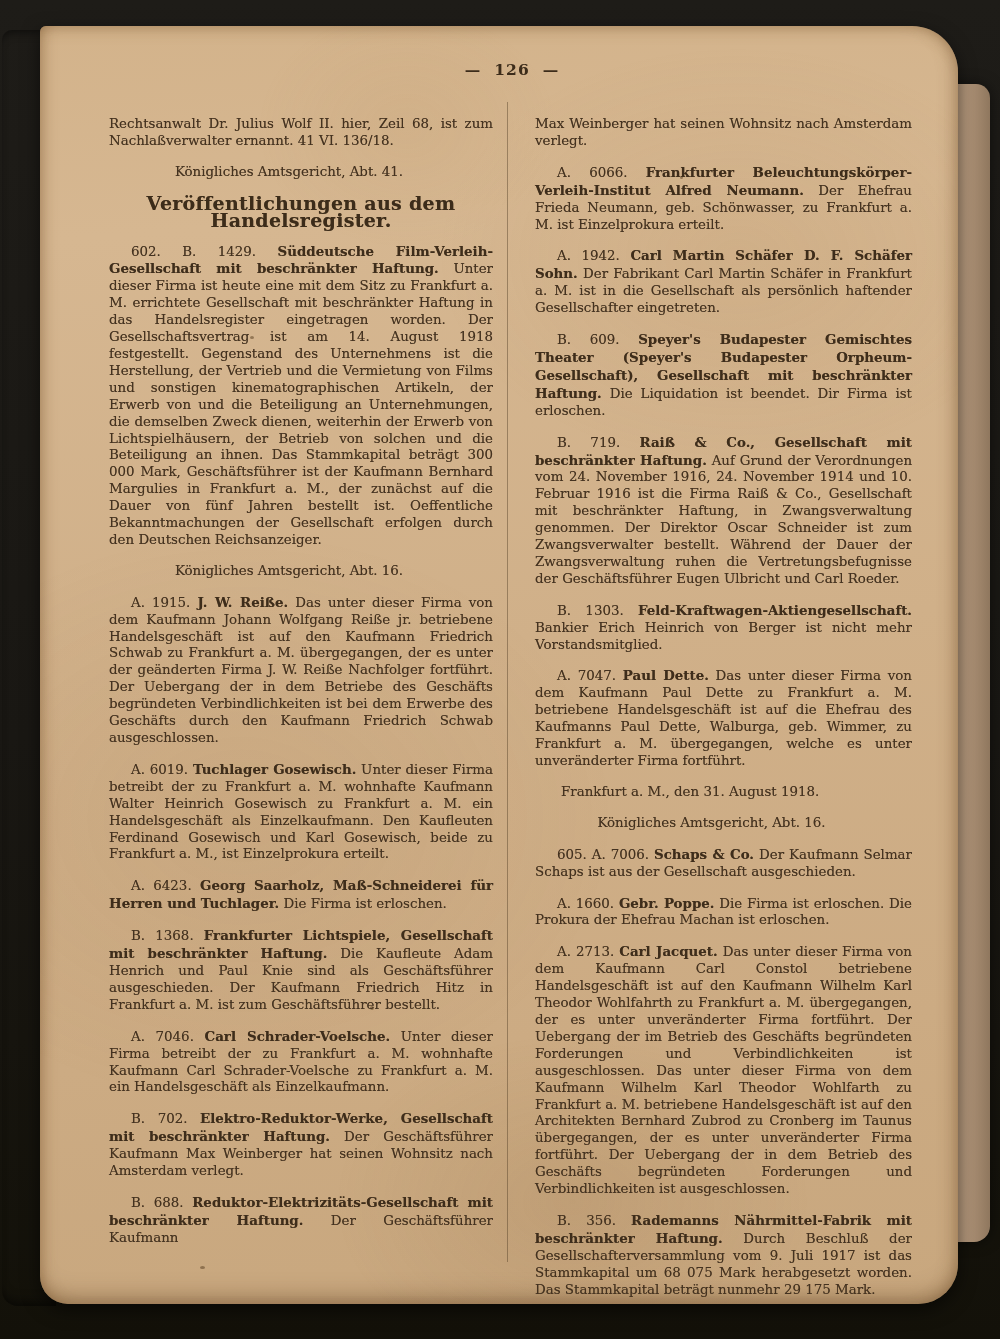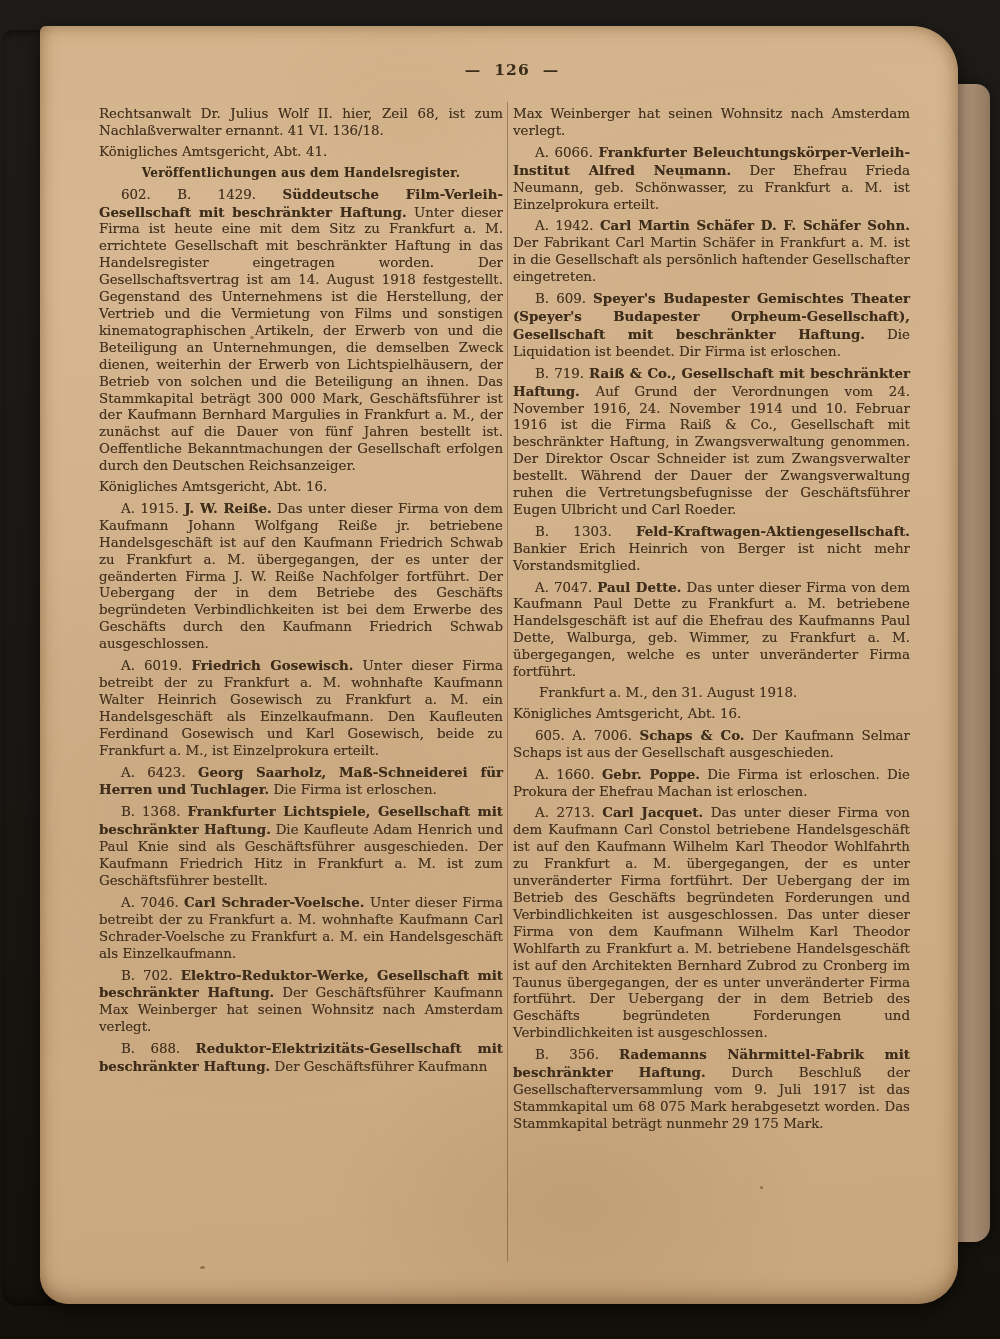--- a/index.html
+++ b/index.html
@@ -62,29 +62,29 @@
     display:flex;
     color:#443220;
     font-size:13.4px;line-height:16.9px;
     text-align:justify;
     text-shadow:0 0 .5px rgba(66,48,26,.55);
   }
   .col{width:412px;}
   .col.right{
     width:405px;
     border-left:1px solid rgba(74,54,32,.42);
-    padding-left:1px;
+    padding-left:13px;
   }
-  .col p,.col h2{margin:4px;}
+  .col p,.col h2{margin:14px;}
   .para{text-indent:22px;}
   .cont{text-indent:0;}
   .dateline{text-indent:26px;text-align:left;margin-top:3px;}
-  .signature{text-align:left;padding-right:24px;margin-bottom:5px;}
+  .signature{text-align:center;padding-right:24px;margin-bottom:5px;}
   .heading{
-    font-size:12px;font-weight:bold;text-align:center;
+    font-size:19px;font-weight:bold;text-align:center;
     margin:9px 0 10px;letter-spacing:.3px;color:#3c2c1a;text-indent:0;
   }
   .b{font-weight:bold;color:#3e2d1b;}
 </style>
 </head>
 <body>
 
 <div class="canvas">
   <div class="page-stack"></div>
   <div class="page-behind"></div>
@@ -104,21 +104,21 @@
   </div>
 
   <div class="content">
     <div class="col left">
         <p class="cont"><span>Rechtsanwalt Dr. Julius Wolf II. hier, Zeil 68, ist zum Nachlaßverwalter ernannt.  41 VI. 136/18.</span></p>
         <p class="signature"><span>Königliches Amtsgericht, Abt. 41.</span></p>
         <h2 class="heading"><span>Veröffentlichungen aus dem Handelsregister.</span></h2>
         <p class="para"><span>602. B. 1429. </span><span class="b">Süddeutsche Film-Verleih-Gesellschaft mit beschränkter Haftung.</span><span> Unter dieser Firma ist heute eine mit dem Sitz zu Frankfurt a. M. errichtete Gesellschaft mit beschränkter Haftung in das Handelsregister eingetragen worden. Der Gesellschaftsvertrag ist am 14. August 1918 festgestellt. Gegenstand des Unternehmens ist die Herstellung, der Vertrieb und die Vermietung von Films und sonstigen kinematographischen Artikeln, der Erwerb von und die Beteiligung an Unternehmungen, die demselben Zweck dienen, weiterhin der Erwerb von Lichtspielhäusern, der Betrieb von solchen und die Beteiligung an ihnen. Das Stammkapital beträgt 300 000 Mark, Geschäftsführer ist der Kaufmann Bernhard Margulies in Frankfurt a. M., der zunächst auf die Dauer von fünf Jahren bestellt ist. Oeffentliche Bekanntmachungen der Gesellschaft erfolgen durch den Deutschen Reichsanzeiger.</span></p>
         <p class="signature"><span>Königliches Amtsgericht, Abt. 16.</span></p>
         <p class="para"><span>A. 1915. </span><span class="b">J. W. Reiße.</span><span> Das unter dieser Firma von dem Kaufmann Johann Wolfgang Reiße jr. betriebene Handelsgeschäft ist auf den Kaufmann Friedrich Schwab zu Frankfurt a. M. übergegangen, der es unter der geänderten Firma J. W. Reiße Nachfolger fortführt. Der Uebergang der in dem Betriebe des Geschäfts begründeten Verbindlichkeiten ist bei dem Erwerbe des Geschäfts durch den Kaufmann Friedrich Schwab ausgeschlossen.</span></p>
-        <p class="para"><span>A. 6019. </span><span class="b">Friedrich Gosewisch.</span><span> Unter dieser Firma betreibt der zu Frankfurt a. M. wohnhafte Kaufmann Walter Heinrich Gosewisch zu Frankfurt a. M. ein Handelsgeschäft als Einzelkaufmann. Den Kaufleuten Ferdinand Gosewisch und Karl Gosewisch, beide zu Frankfurt a. M., ist Einzelprokura erteilt.</span></p>
+        <p class="para"><span>A. 6019. </span><span class="b">Tuchlager Gosewisch.</span><span> Unter dieser Firma betreibt der zu Frankfurt a. M. wohnhafte Kaufmann Walter Heinrich Gosewisch zu Frankfurt a. M. ein Handelsgeschäft als Einzelkaufmann. Den Kaufleuten Ferdinand Gosewisch und Karl Gosewisch, beide zu Frankfurt a. M., ist Einzelprokura erteilt.</span></p>
         <p class="para"><span>A. 6423. </span><span class="b">Georg Saarholz, Maß-Schneiderei für Herren und Tuchlager.</span><span> Die Firma ist erloschen.</span></p>
         <p class="para"><span>B. 1368. </span><span class="b">Frankfurter Lichtspiele, Gesellschaft mit beschränkter Haftung.</span><span> Die Kaufleute Adam Henrich und Paul Knie sind als Geschäftsführer ausgeschieden. Der Kaufmann Friedrich Hitz in Frankfurt a. M. ist zum Geschäftsführer bestellt.</span></p>
         <p class="para"><span>A. 7046. </span><span class="b">Carl Schrader-Voelsche.</span><span> Unter dieser Firma betreibt der zu Frankfurt a. M. wohnhafte Kaufmann Carl Schrader-Voelsche zu Frankfurt a. M. ein Handelsgeschäft als Einzelkaufmann.</span></p>
         <p class="para"><span>B. 702. </span><span class="b">Elektro-Reduktor-Werke, Gesellschaft mit beschränkter Haftung.</span><span> Der Geschäftsführer Kaufmann Max Weinberger hat seinen Wohnsitz nach Amsterdam verlegt.</span></p>
         <p class="para"><span>B. 688. </span><span class="b">Reduktor-Elektrizitäts-Gesellschaft mit beschränkter Haftung.</span><span> Der Geschäftsführer Kaufmann</span></p>
       </div>
     <div class="col right">
         <p class="cont"><span>Max Weinberger hat seinen Wohnsitz nach Amsterdam verlegt.</span></p>
         <p class="para"><span>A. 6066. </span><span class="b">Frankfurter Beleuchtungskörper-Verleih-Institut Alfred Neumann.</span><span> Der Ehefrau Frieda Neumann, geb. Schönwasser, zu Frankfurt a. M. ist Einzelprokura erteilt.</span></p>
         <p class="para"><span>A. 1942. </span><span class="b">Carl Martin Schäfer D. F. Schäfer Sohn.</span><span> Der Fabrikant Carl Martin Schäfer in Frankfurt a. M. ist in die Gesellschaft als persönlich haftender Gesellschafter eingetreten.</span></p>

